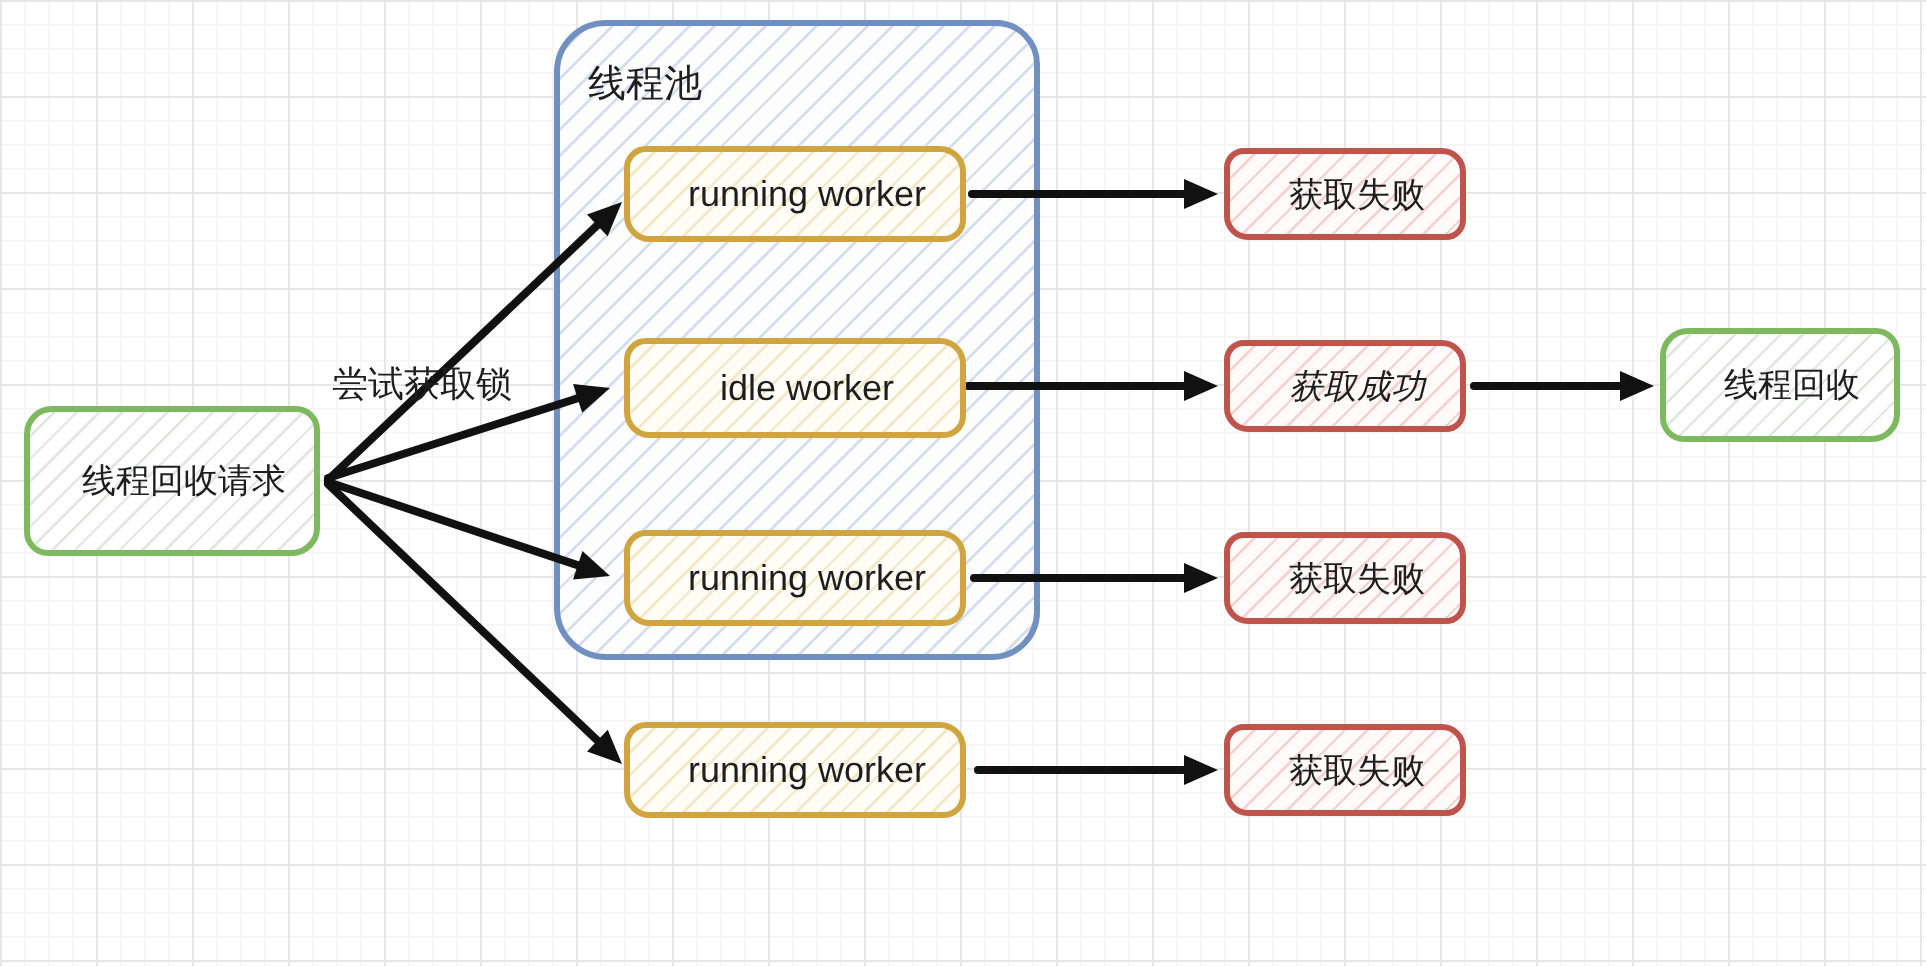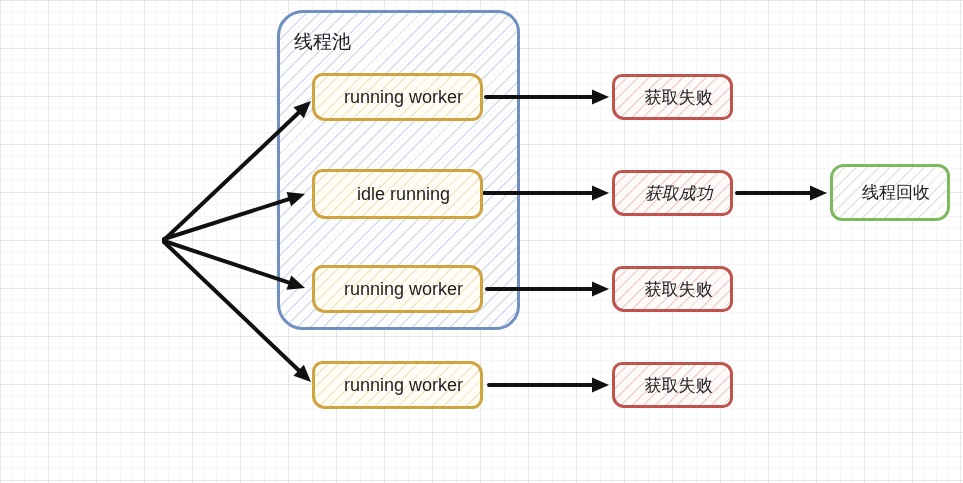--- a/index.html
+++ b/index.html
@@ -144,27 +144,31 @@
       <line x1="489" y1="385" x2="596" y2="385"></line>
       <polygon points="-17,-7.5 0,0 -17,7.5" transform="translate(609,385)"></polygon>
     </g>
 
     <g>
       <line x1="737" y1="193" x2="814" y2="193"></line>
       <polygon points="-17,-7.5 0,0 -17,7.5" transform="translate(827,193)"></polygon>
     </g>
   </svg>
 
+  <div class="node green" id="request-node">
+    <span>线程回收请求</span>
+  </div>
 
+  <div class="float-label">尝试获取锁</div>
 
   <div class="node yellow" id="worker-0">
     <span>running worker</span>
   </div>
   <div class="node yellow" id="worker-1">
-    <span>idle running</span>
+    <span>idle worker</span>
   </div>
   <div class="node yellow" id="worker-2">
     <span>running worker</span>
   </div>
   <div class="node yellow" id="worker-3">
     <span>running worker</span>
   </div>
 
   <div class="node red" id="result-0">
     <span>获取失败</span>

